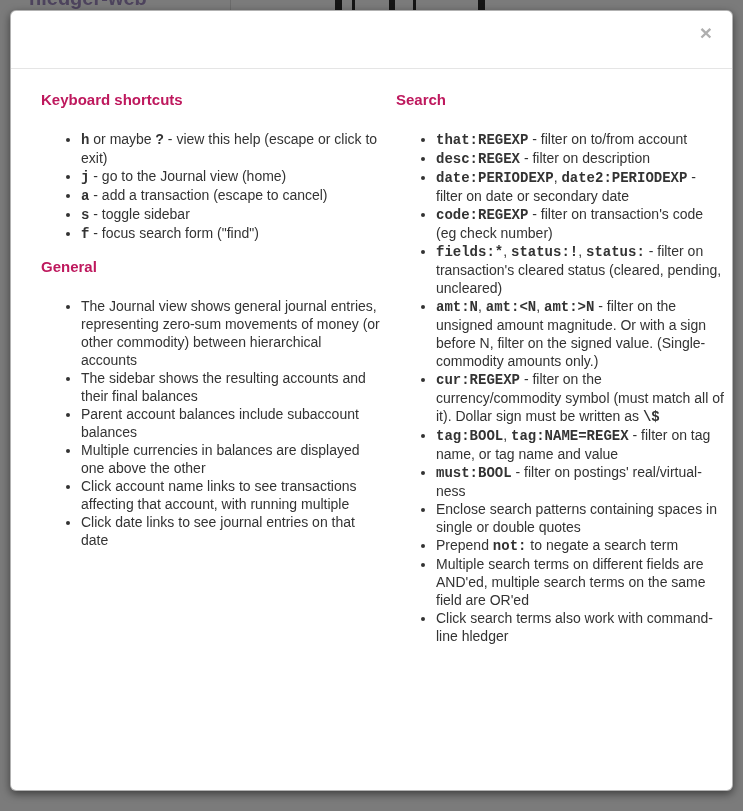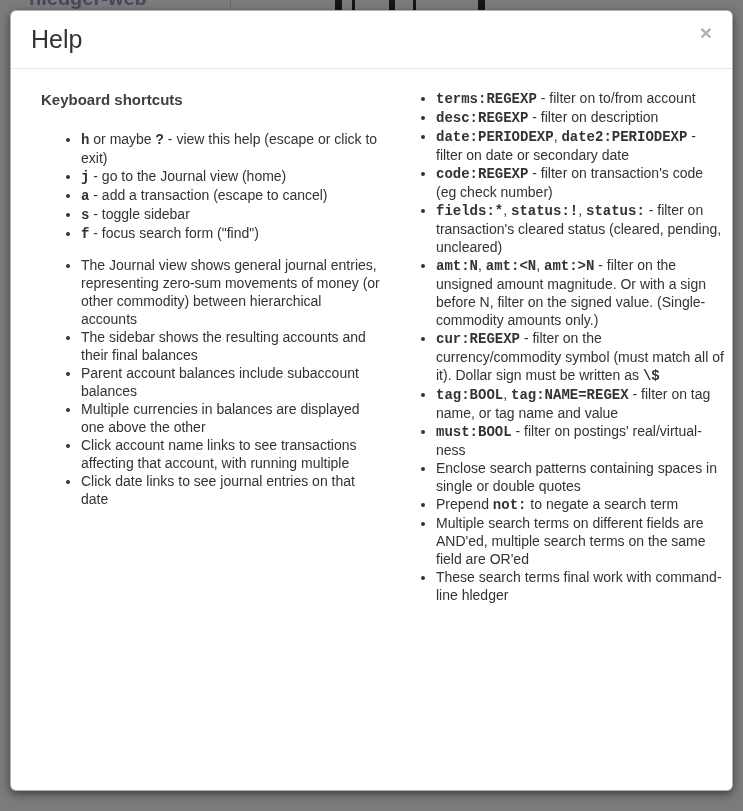--- a/index.html
+++ b/index.html
@@ -52,21 +52,21 @@
     color:#afafaf;
     cursor:pointer;
   }
   .modal-body {
     display:flex;
     padding:20px 8px 0 30px;
   }
   .col-left  { width:340px; flex:0 0 340px; margin-right:15px; }
   .col-right { flex:1; min-width:0; }
   .help-heading {
-    font-size:15px; font-weight:bold; color:#404040;
+    font-size:15px; font-weight:bold; color:#be185d;
     line-height:21px;
     margin:0 0 20px 0;
   }
   .help-heading.spaced { margin-top:13px; }
   ul.help-list {
     margin:0 0 13px 0;
     padding-left:40px;
     list-style:disc outside;
   }
   ul.help-list li {
@@ -89,52 +89,53 @@
   <div class="bg-frag frag-1"></div>
   <div class="bg-frag frag-2"></div>
   <div class="bg-frag frag-3"></div>
   <div class="bg-frag frag-4"></div>
   <div class="bg-frag frag-5"></div>
 </div>
 
 <div class="modal">
   <div class="modal-header">
     <span class="close">×</span>
-    <h3 class="modal-title">Help</h3>
   </div>
   <div class="modal-body">
     <div class="col-left">
       <h5 class="help-heading">Keyboard shortcuts</h5>
       <ul class="help-list">
           <li><code>h</code> or maybe <code>?</code> - view this help (escape or click to exit)</li>
           <li><code>j</code> - go to the Journal view (home)</li>
           <li><code>a</code> - add a transaction (escape to cancel)</li>
           <li><code>s</code> - toggle sidebar</li>
           <li><code>f</code> - focus search form ("find")</li>
         </ul>
+      <h5 class="help-heading spaced">General</h5>
       <ul class="help-list">
           <li>The Journal view shows general journal entries, representing zero-sum movements of money (or other commodity) between hierarchical accounts</li>
           <li>The sidebar shows the resulting accounts and their final balances</li>
           <li>Parent account balances include subaccount balances</li>
           <li>Multiple currencies in balances are displayed one above the other</li>
           <li>Click account name links to see transactions affecting that account, with running multiple</li>
           <li>Click date links to see journal entries on that date</li>
         </ul>
     </div>
     <div class="col-right">
+      <h5 class="help-heading">Search</h5>
       <ul class="help-list">
-          <li><code>terms:REGEXP</code> - filter on to/from account</li>
-          <li><code>desc:REGEXP</code> - filter on description</li>
+          <li><code>that:REGEXP</code> - filter on to/from account</li>
+          <li><code>desc:REGEX</code> - filter on description</li>
           <li><code>date:PERIODEXP</code>, <code>date2:PERIODEXP</code> - filter on date or secondary date</li>
           <li><code>code:REGEXP</code> - filter on transaction's code (eg check number)</li>
           <li><code>fields:*</code>, <code>status:!</code>, <code>status:</code> - filter on transaction's cleared status (cleared, pending, uncleared)</li>
           <li><code>amt:N</code>, <code>amt:&lt;N</code>, <code>amt:&gt;N</code> - filter on the unsigned amount magnitude. Or with a sign before N, filter on the signed value. (Single-commodity amounts only.)</li>
           <li><code>cur:REGEXP</code> - filter on the currency/commodity symbol (must match all of it). Dollar sign must be written as <code>\$</code></li>
           <li><code>tag:BOOL</code>, <code>tag:NAME=REGEX</code> - filter on tag name, or tag name and value</li>
           <li><code>must:BOOL</code> - filter on postings' real/virtual-ness</li>
           <li>Enclose search patterns containing spaces in single or double quotes</li>
           <li>Prepend <code>not:</code> to negate a search term</li>
           <li>Multiple search terms on different fields are AND'ed, multiple search terms on the same field are OR'ed</li>
-          <li>These search terms final work with command-line hledger</li>
+          <li>Click search terms also work with command-line hledger</li>
         </ul>
     </div>
   </div>
 </div>
 
 </body></html>

